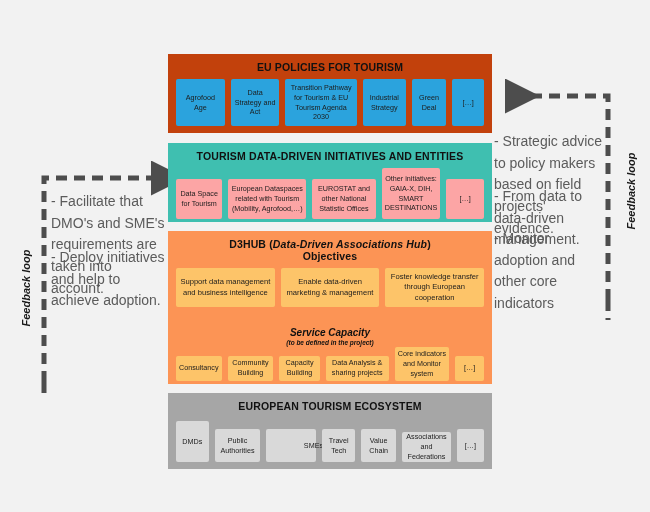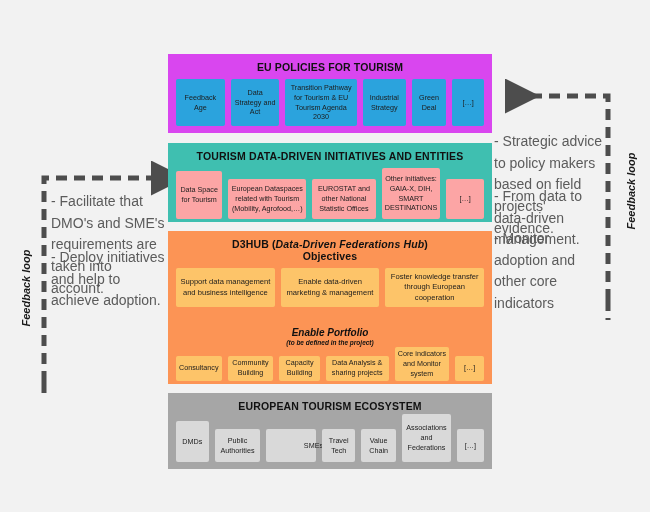--- a/index.html
+++ b/index.html
@@ -72,21 +72,21 @@
     align-items: center;
     justify-content: center;
     text-align: center;
     font-size: 7.2px;
     line-height: 1.35;
     color: #1c1c1c;
     padding: 4px 3px;
   }
 
   
-  #eu-policies { top: 54px; height: 79px; background: #d946ef; }
+  #eu-policies { top: 54px; height: 79px; background: #c2410c; }
   #eu-policies .chip { background: #2ba3dd; }
   #eu-policies .row { height: 47px; align-items: flex-start; }
   #eu-policies .chip { height: 47px; }
 
   
   #data-initiatives { top: 143px; height: 79px; background: #3fbfb0; }
   #data-initiatives .chip { background: #fca5a5; }
   #data-initiatives .row { height: 53px; align-items: flex-end; }
 
   
@@ -161,73 +161,73 @@
     <path d="M 44 382 L 44 178 L 156 178" fill="none" stroke="#4d4d4d" stroke-width="5" stroke-dasharray="11 7" marker-end="url(#arrow-right)"></path>
     <path d="M 44 382 L 44 398" fill="none" stroke="#4d4d4d" stroke-width="5" stroke-dasharray="11 7"></path>
 
     <path d="M 608 300 L 608 96 L 510 96" fill="none" stroke="#4d4d4d" stroke-width="5" stroke-dasharray="11 7" marker-end="url(#arrow-left)"></path>
     <path d="M 608 300 L 608 320" fill="none" stroke="#4d4d4d" stroke-width="5" stroke-dasharray="11 7"></path>
   </svg>
 
   <div class="section" id="eu-policies">
     <div class="section-title">EU POLICIES FOR TOURISM</div>
     <div class="row">
-      <div class="chip" style="width:17%;">Feedback Age</div>
+      <div class="chip" style="width:17%;">Agrofood Age</div>
       <div class="chip" style="width:17%;">Data Strategy and Act</div>
       <div class="chip" style="width:25%;">Transition Pathway for Tourism &amp; EU Tourism Agenda 2030</div>
       <div class="chip" style="width:15%;">Industrial Strategy</div>
       <div class="chip" style="width:12%;">Green Deal</div>
       <div class="chip" style="width:11%;">[…]</div>
     </div>
   </div>
 
   <div class="section" id="data-initiatives">
     <div class="section-title">TOURISM DATA-DRIVEN INITIATIVES AND ENTITIES</div>
     <div class="row">
-      <div class="chip" style="width:16%; height:48px;">Data Space for Tourism</div>
+      <div class="chip" style="width:16%; height:40px;">Data Space for Tourism</div>
       <div class="chip" style="width:27%; height:40px;">European Dataspaces related with Tourism (Mobility, Agrofood,…)</div>
       <div class="chip" style="width:22%; height:40px;">EUROSTAT and other National Statistic Offices</div>
       <div class="chip" style="width:20%; height:51px;">Other initiatives: GAIA-X, DIH, SMART DESTINATIONS</div>
       <div class="chip" style="width:13%; height:40px;">[…]</div>
     </div>
   </div>
 
   <div class="section" id="d3hub">
     <div class="section-title">
-      <span>D3HUB (</span><i>Data-Driven Federations Hub</i><span>)</span>
+      <span>D3HUB (</span><i>Data-Driven Associations Hub</i><span>)</span>
       <div>Objectives</div>
     </div>
     <div class="row objectives">
       <div class="chip" style="width:33.3%;">Support data management and business intelligence</div>
       <div class="chip" style="width:33.3%;">Enable data-driven marketing &amp; management</div>
       <div class="chip" style="width:33.3%;">Foster knowledge transfer through European cooperation</div>
     </div>
     <div class="section-subtitle">
-      <span>Enable Portfolio</span>
+      <span>Service Capacity</span>
       <span class="small">(to be defined in the project)</span>
     </div>
     <div class="row portfolio">
       <div class="chip" style="width:15%; height:25px;">Consultancy</div>
       <div class="chip" style="width:16%; height:25px;">Community Building</div>
       <div class="chip" style="width:14%; height:25px;">Capacity Building</div>
       <div class="chip" style="width:22%; height:25px;">Data Analysis &amp; sharing projects</div>
       <div class="chip" style="width:19%; height:34px;">Core indicators and Monitor system</div>
       <div class="chip" style="width:10%; height:25px;">[…]</div>
     </div>
   </div>
 
   <div class="section" id="ecosystem">
     <div class="section-title">EUROPEAN TOURISM ECOSYSTEM</div>
     <div class="row">
       <div class="chip" style="width:12%; height:41px;margin-top:37px;">DMDs</div>
       <div class="chip" style="width:17%; height:33px;">Public Authorities</div>
       <div class="chip" style="width:13%; height:33px;padding-left:47px;">SMEs</div>
       <div class="chip" style="width:12%; height:33px;">Travel Tech</div>
       <div class="chip" style="width:13%; height:33px;">Value Chain</div>
-      <div class="chip" style="width:18%; height:48px;">Associations and Federations</div>
+      <div class="chip" style="width:18%; height:30px;">Associations and Federations</div>
       <div class="chip" style="width:10%; height:33px;">[…]</div>
     </div>
   </div>
 
   <div class="loop-label" id="loop-label-left">Feedback loop</div>
   <div class="loop-label" id="loop-label-right">Feedback loop</div>
 
   <div class="loop-text" id="left-note-1">- Facilitate that DMO's and SME's requirements are taken into account.</div>
   <div class="loop-text" id="left-note-2">- Deploy initiatives and help to achieve  adoption.</div>
 

